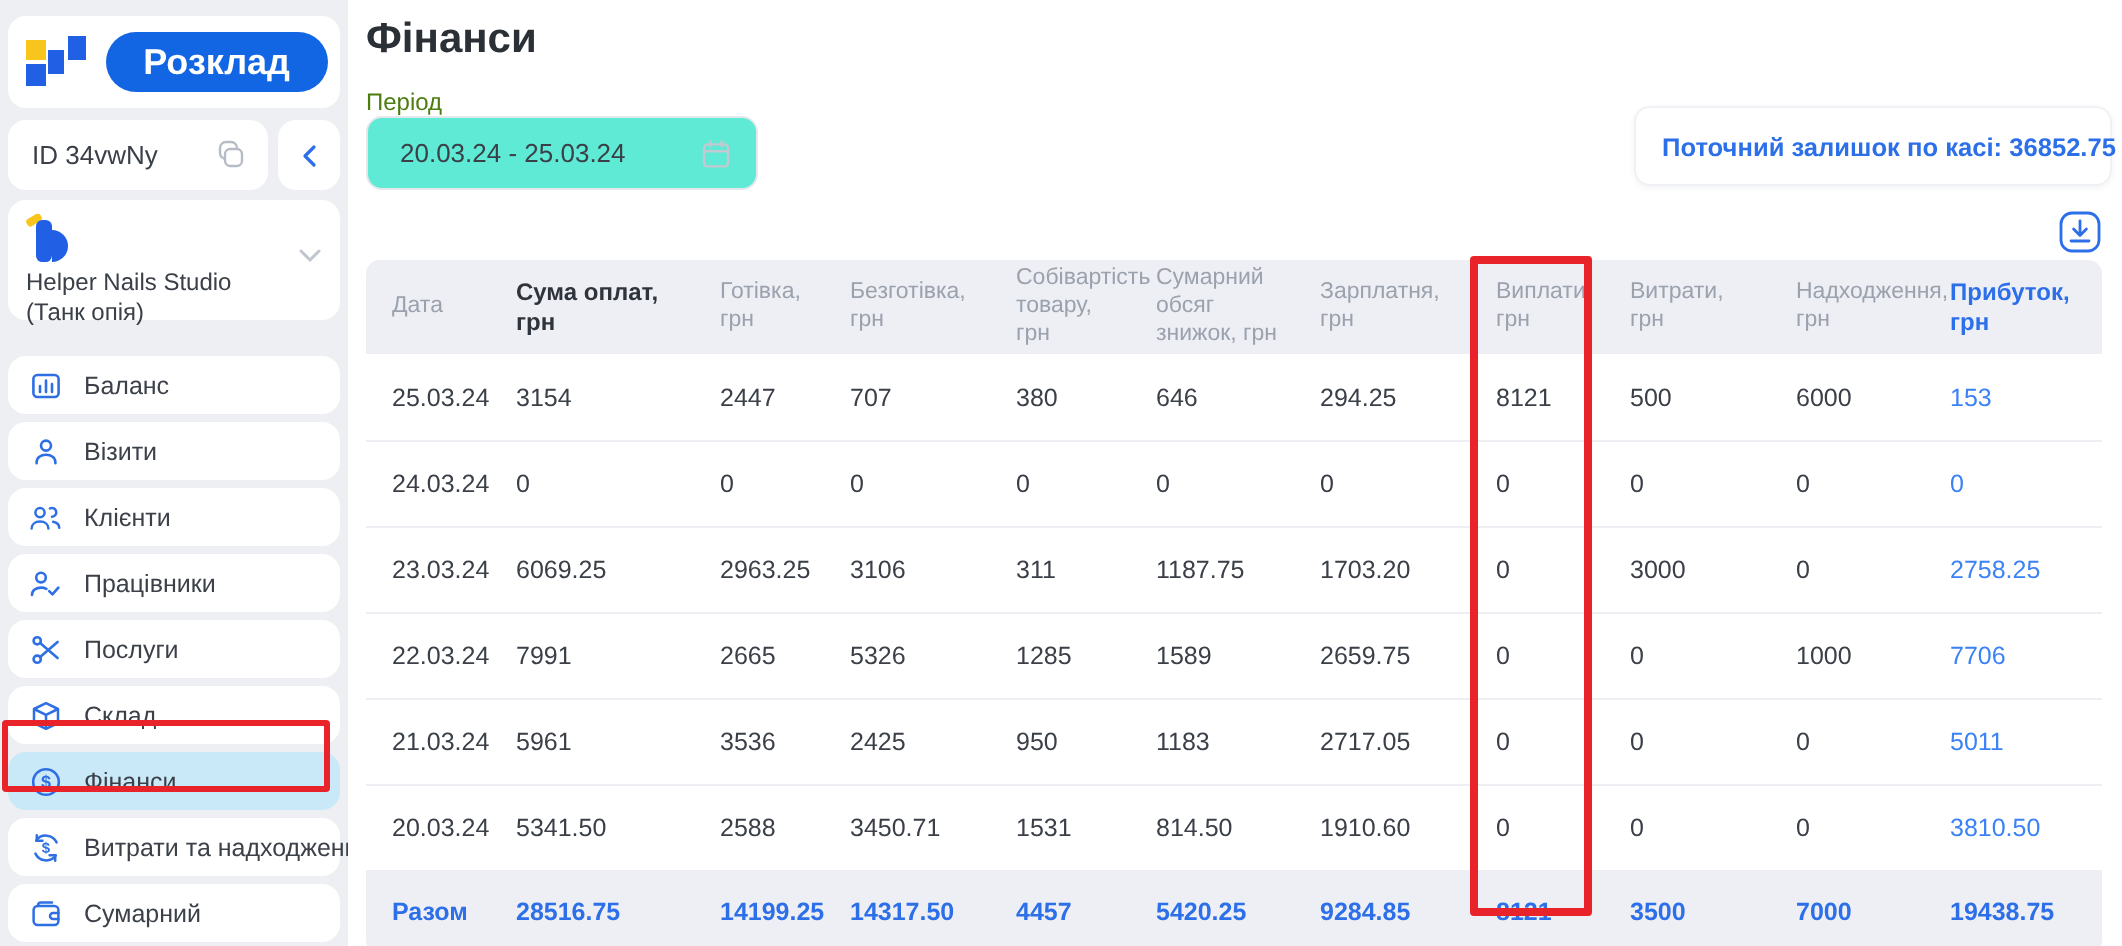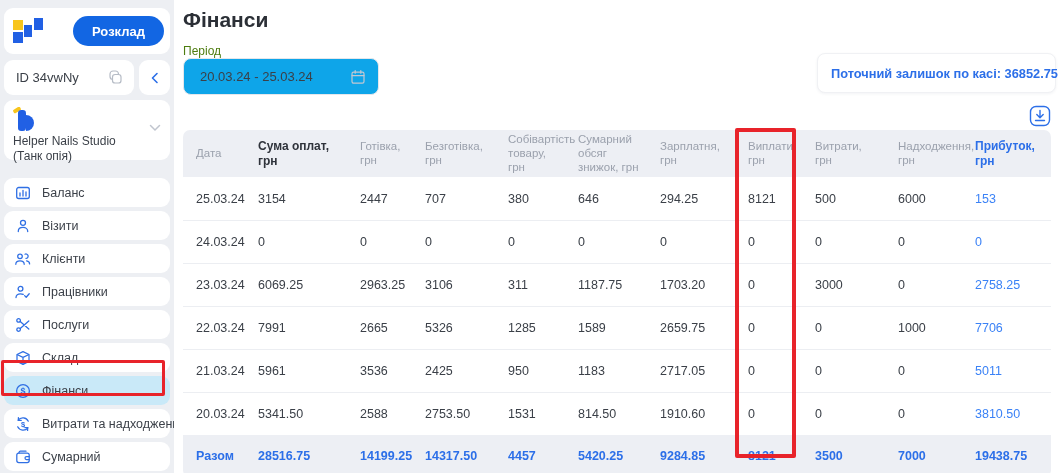--- a/index.html
+++ b/index.html
@@ -4,39 +4,39 @@
 <style>
   * { box-sizing: border-box; margin: 0; padding: 0; }
   html,body { width:1061px; height:473px; }
   body { font-family:"Liberation Sans", sans-serif; background:#fff; overflow:hidden; }
   .app { position:relative; width:1061px; height:473px; }
 
   
   .sidebar { position:absolute; left:0; top:0; width:174px; height:473px; background:#edeff3; padding:8px 4px 0 4px; }
   .card { background:#fff; border-radius:9px; }
   .brand-card { height:46px; margin-bottom:6px; display:flex; align-items:center; padding:0 6px 0 9px; }
-  .schedule-btn { margin-left:auto; background:#1266e3; color:#fff; border:none; border-radius:16px; height:30px; padding:0 19px; font-size:13px; font-weight:bold; font-family:inherit; cursor:pointer; }
+  .schedule-btn { margin-left:auto; background:#1266e3; color:#fff; border:none; border-radius:16px; height:30px; padding:0 19px; font-size:18px; font-weight:bold; font-family:inherit; cursor:pointer; }
   .id-row { display:flex; gap:5px; margin-bottom:5px; }
   .id-card { flex:1; height:35px; display:flex; align-items:center; padding:0 10px 0 12px; font-size:13px; color:#3b4048; }
   .id-card .copy { margin-left:auto; }
   .collapse-card { width:31px; height:35px; display:flex; align-items:center; justify-content:center; cursor:pointer; }
   .studio-card { height:60px; margin-bottom:18px; padding:7px 8px 0 9px; position:relative; }
   .studio-name { font-size:12px; color:#3b4048; line-height:1.25; width:118px; margin-top:1px; }
   .studio-chevron { position:absolute; right:9px; top:24px; }
   .menu-item { height:29px; margin-bottom:4px; display:flex; align-items:center; gap:11px; padding:13px 10px; font-size:12.5px; color:#3c4149; cursor:pointer; }
   .menu-item.active { background:#c9e9f8; }
   .menu-item .mi-icon { width:17px; height:17px; display:flex; align-items:center; justify-content:center; flex:none; }
   .menu-item span.lbl { white-space:nowrap; }
   .partial-card { height:14px; border-radius:9px 9px 0 0; }
 
   
   .main { position:absolute; left:174px; top:0; width:887px; height:473px; background:#fff; }
   .page-title { position:absolute; left:9px; top:8px; font-size:21px; font-weight:bold; color:#2b2f36; }
   .period-label { position:absolute; left:9px; top:44px; font-size:12px; color:#4d7c0f; }
-  .date-box { position:absolute; left:9px; top:58px; width:196px; height:37px; background:#0ea5e9; border:1px solid #e4e7ec; border-radius:8px; display:flex; align-items:center; padding:0 12px 0 16px; font-size:13px; color:#3b4048; cursor:pointer; }
+  .date-box { position:absolute; left:9px; top:58px; width:196px; height:37px; background:#5eead4; border:1px solid #e4e7ec; border-radius:8px; display:flex; align-items:center; padding:0 12px 0 16px; font-size:13px; color:#3b4048; cursor:pointer; }
   .date-box .cal { margin-left:auto; }
   .balance-box { position:absolute; left:643px; top:53px; width:239px; height:40px; background:#fff; border:1px solid #f0f1f4; box-shadow:0 1px 3px rgba(40,50,80,.06); border-radius:8px; display:flex; align-items:center; padding:0 12px 0 13px; cursor:pointer; }
   .balance-text { font-size:12.8px; font-weight:bold; color:#2c6fe8; white-space:nowrap; }
   .download-btn { position:absolute; left:855px; top:105px; width:22px; height:22px; cursor:pointer; display:flex; }
 
   
   .table-wrap { position:absolute; left:9px; top:130px; width:868px; border-radius:7px; overflow:hidden; }
   table { width:868px; border-collapse:collapse; table-layout:fixed; }
   thead th { background:#edeff4; height:38px; text-align:left; vertical-align:middle; padding:3px 6px 3px 13px; font-size:11.5px; font-weight:normal; color:#9ba1ad; line-height:1.2; }
   thead th.c1 { color:#2f333b; font-weight:bold; font-size:12px; }
@@ -324,21 +324,21 @@
               <td class="c6">2717.05</td>
               <td class="c7">0</td>
               <td class="c8">0</td>
               <td class="c9">0</td>
               <td class="c10">5011</td>
             </tr>
             <tr>
               <td class="c0">20.03.24</td>
               <td class="c1">5341.50</td>
               <td class="c2">2588</td>
-              <td class="c3">2753.50</td>
+              <td class="c3">3450.71</td>
               <td class="c4">1531</td>
               <td class="c5">814.50</td>
               <td class="c6">1910.60</td>
               <td class="c7">0</td>
               <td class="c8">0</td>
               <td class="c9">0</td>
               <td class="c10">3810.50</td>
             </tr>
           </tbody>
         <tfoot>

